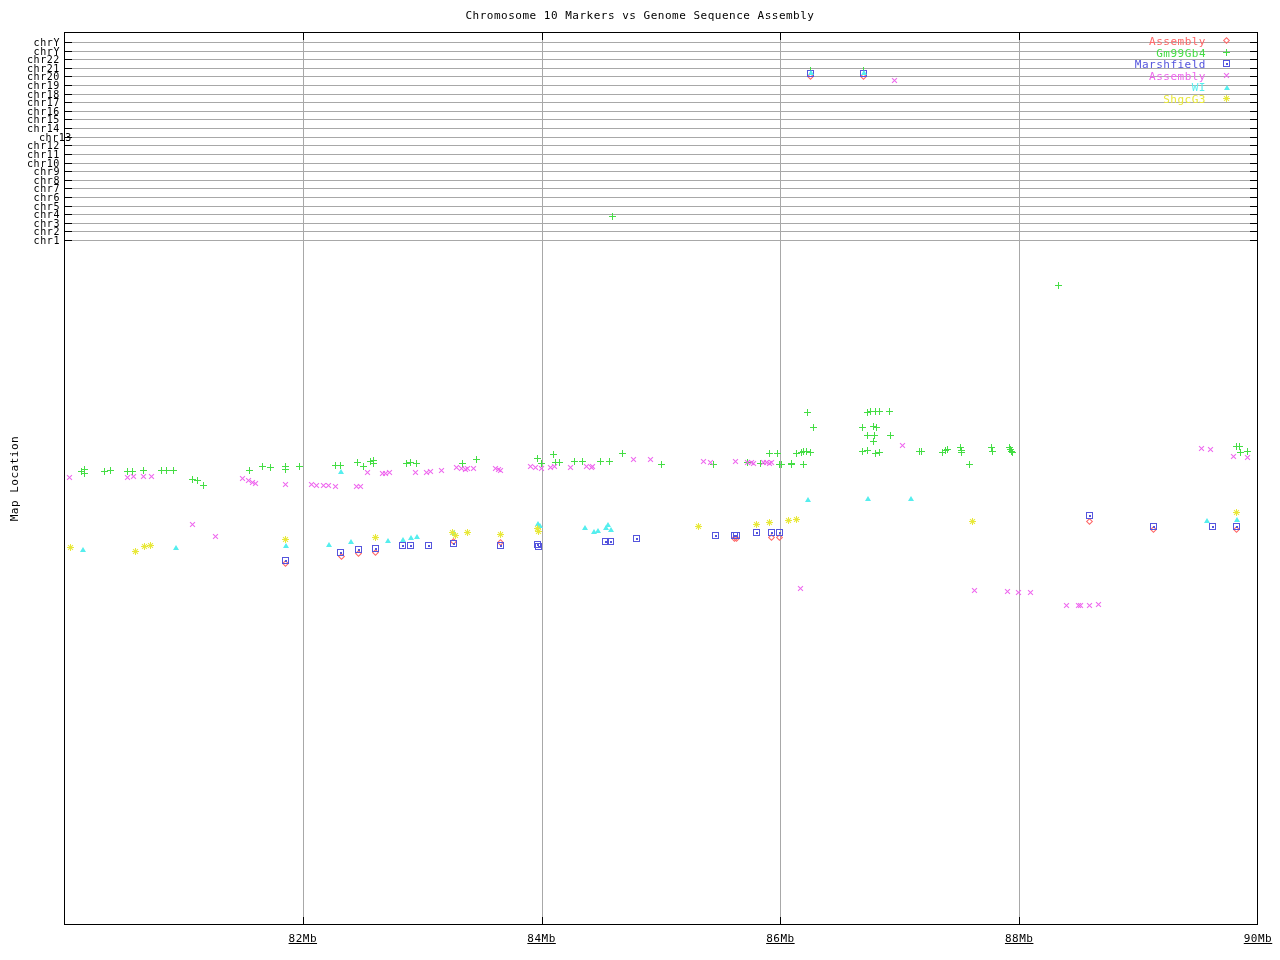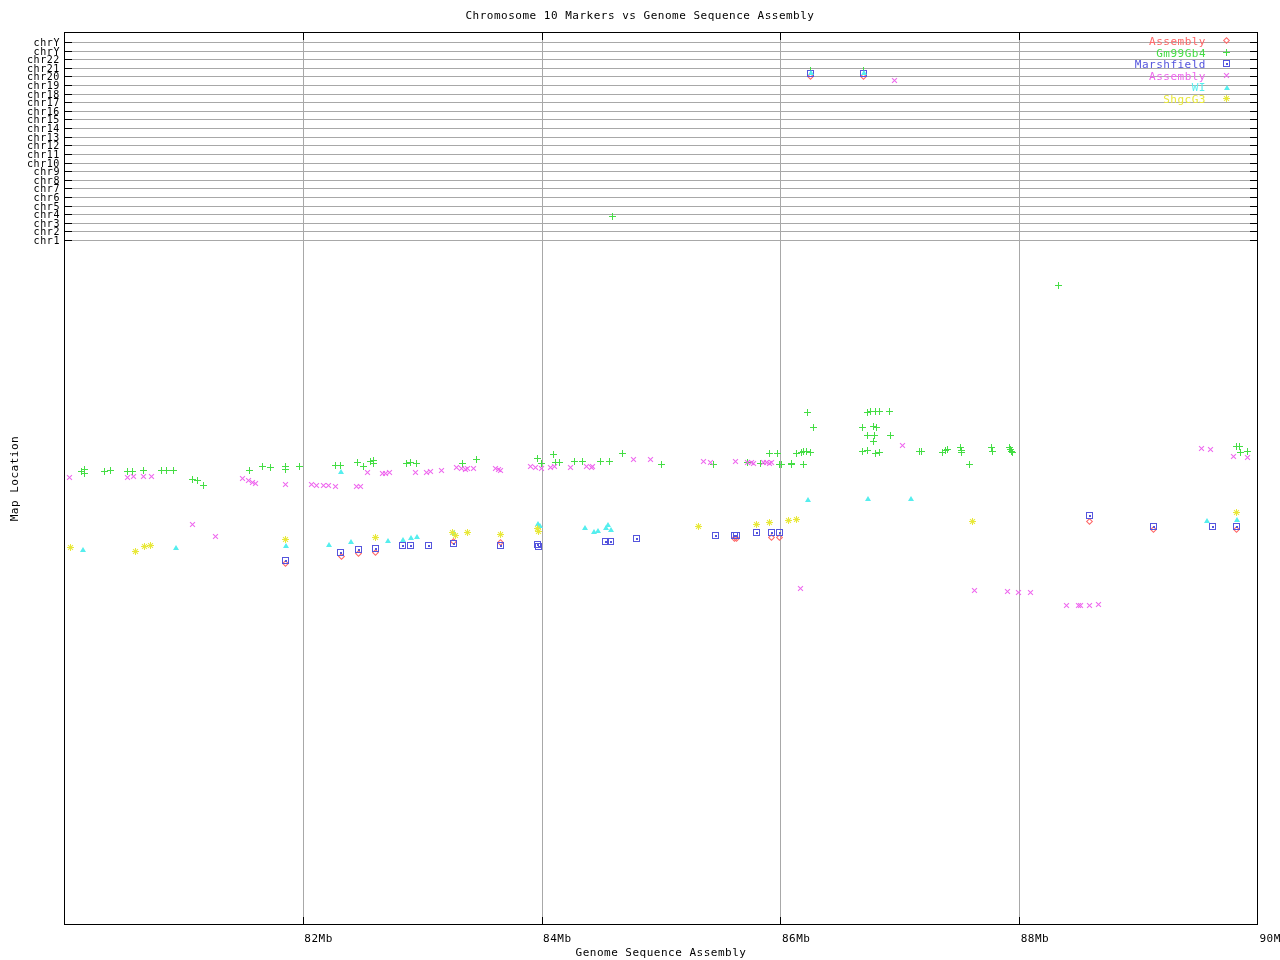--- a/index.html
+++ b/index.html
@@ -9,21 +9,21 @@
   .abs{position:absolute;}
   .txt{font-size:11px;letter-spacing:.5px;white-space:nowrap;}
   .chr-label{font-size:10px;letter-spacing:.6px;line-height:9px;text-align:right;}
   #title{left:0;width:1280px;text-align:center;top:9px;}
   #xlabel{left:64px;width:1194px;text-align:center;top:946px;}
   #ylabel{left:-86px;top:472px;width:200px;text-align:center;transform:rotate(-90deg);}
   #frame{left:64px;top:32px;width:1194px;height:893px;border:1px solid #000;box-sizing:border-box;}
   .gridline-v{width:1px;background:#a8a8a8;}
   .chrom-line{height:1px;background:#a8a8a8;}
   .tick{background:#000;}
-  .xtick-label{width:60px;text-align:right;}
+  .xtick-label{width:60px;text-align:center;text-decoration:underline;}
   
   .mk{position:absolute;width:7px;height:7px;margin-left:-4px;margin-top:-4px;}
   .mk-plus::before,.mk-cross::before,.mk-star::before,.mk-x-part::before{
      content:"";position:absolute;left:0;top:3px;width:7px;height:1px;background:currentColor;}
   .mk-plus::after,.mk-cross::after,.mk-star::after,.mk-x-part::after{
      content:"";position:absolute;left:3px;top:0;width:1px;height:7px;background:currentColor;}
   .mk-cross{transform:rotate(45deg);}
   .mk-x-part{position:absolute;left:0;top:0;width:7px;height:7px;transform:rotate(45deg);}
   .mk-diamond{width:5px;height:5px;margin-left:-3px;margin-top:-3px;
      border:1px solid currentColor;box-sizing:border-box;transform:rotate(45deg);}
@@ -99,21 +99,21 @@
       <div class="abs tick" style="left: 65px; top: 119.49px; width: 7px; height: 1px;"></div>
       <div class="abs tick" style="left: 1250px; top: 119.49px; width: 7px; height: 1px;"></div>
       <div class="abs chr-label" style="left: 0px; top: 115.49px; width: 60px;">chr15</div>
       <div class="abs chrom-line" style="left: 65px; top: 128.1px; width: 1192px;"></div>
       <div class="abs tick" style="left: 65px; top: 128.1px; width: 7px; height: 1px;"></div>
       <div class="abs tick" style="left: 1250px; top: 128.1px; width: 7px; height: 1px;"></div>
       <div class="abs chr-label" style="left: 0px; top: 124.1px; width: 60px;">chr14</div>
       <div class="abs chrom-line" style="left: 65px; top: 136.71px; width: 1192px;"></div>
       <div class="abs tick" style="left: 65px; top: 136.71px; width: 7px; height: 1px;"></div>
       <div class="abs tick" style="left: 1250px; top: 136.71px; width: 7px; height: 1px;"></div>
-      <div class="abs chr-label" style="left: 0px; top: 132.71px; width: 60px;">chr13</div>
+      <div class="abs chr-label" style="left: 12px; top: 132.71px; width: 60px;">chr13</div>
       <div class="abs chrom-line" style="left: 65px; top: 145.32px; width: 1192px;"></div>
       <div class="abs tick" style="left: 65px; top: 145.32px; width: 7px; height: 1px;"></div>
       <div class="abs tick" style="left: 1250px; top: 145.32px; width: 7px; height: 1px;"></div>
       <div class="abs chr-label" style="left: 0px; top: 141.32px; width: 60px;">chr12</div>
       <div class="abs chrom-line" style="left: 65px; top: 153.93px; width: 1192px;"></div>
       <div class="abs tick" style="left: 65px; top: 153.93px; width: 7px; height: 1px;"></div>
       <div class="abs tick" style="left: 1250px; top: 153.93px; width: 7px; height: 1px;"></div>
       <div class="abs chr-label" style="left: 0px; top: 149.93px; width: 60px;">chr11</div>
       <div class="abs chrom-line" style="left: 65px; top: 162.54px; width: 1192px;"></div>
       <div class="abs tick" style="left: 65px; top: 162.54px; width: 7px; height: 1px;"></div>
@@ -444,21 +444,20 @@
       <div class="mk mk-star" style="color: rgb(232, 232, 56); left: 797.116px; top: 520px;">
         <i class="mk-x-part"></i>
       </div>
       <div class="mk mk-star" style="color: rgb(232, 232, 56); left: 972.634px; top: 522px;">
         <i class="mk-x-part"></i>
       </div>
       <div class="mk mk-star" style="color: rgb(232, 232, 56); left: 1236.51px; top: 513px;">
         <i class="mk-x-part"></i>
       </div>
     </div>
-  <div id="xlabel" class="abs txt">Genome Sequence Assembly</div>
   <div id="ylabel" class="abs txt">Map Location</div>
   <div id="legend">
       <div class="abs legend-row" style="left: 1000px; top: 35px; width: 280px;">
         <span class="legend-label" style="color: rgb(255, 102, 102);">Assembly</span>
         <span class="legend-marker-slot">
           <div class="mk mk-diamond" style="color: rgb(255, 102, 102); left: 7px; top: 6px;"></div>
         </span>
       </div>
       <div class="abs legend-row" style="left: 1000px; top: 46.6px; width: 280px;">
         <span class="legend-label" style="color: rgb(68, 221, 68);">Gm99Gb4</span>

